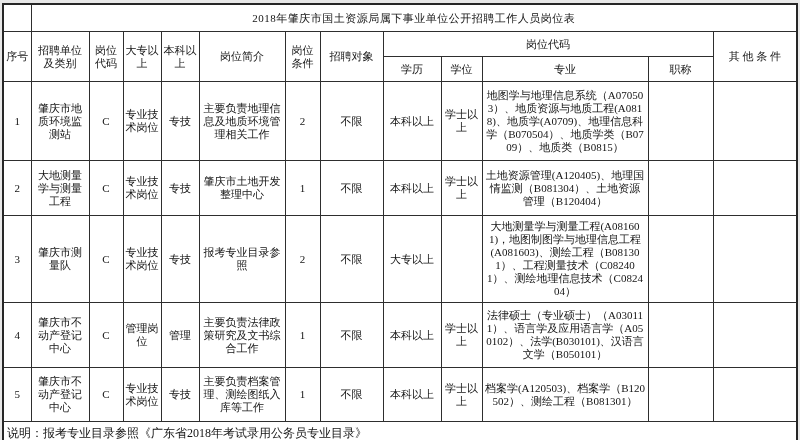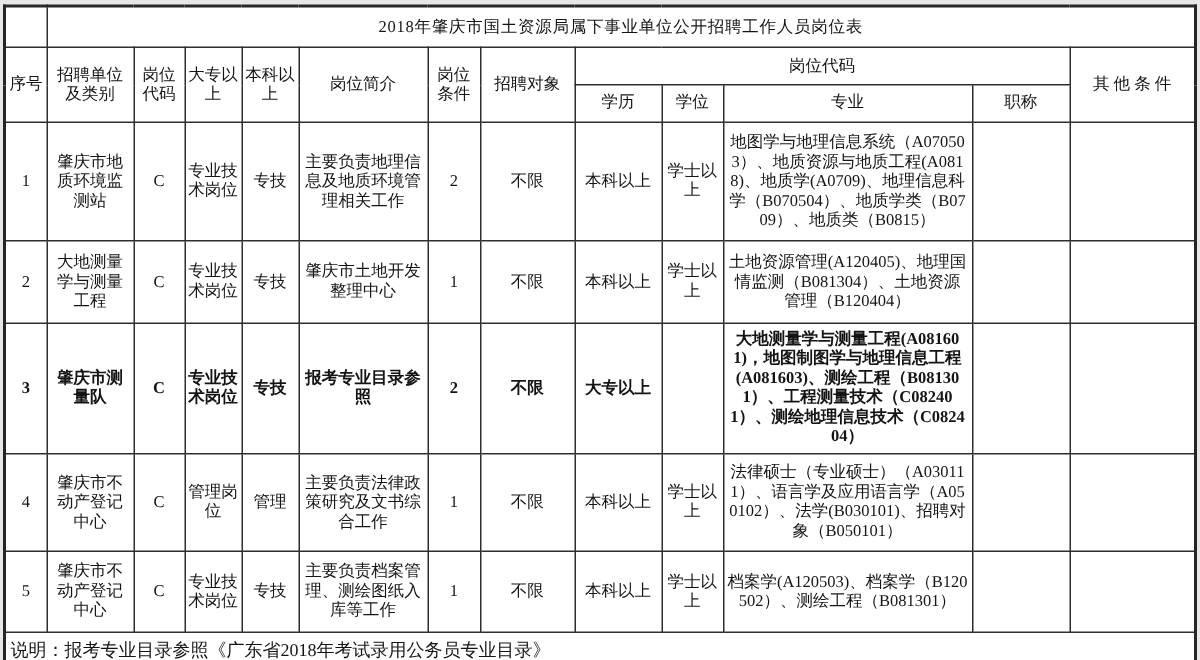--- a/index.html
+++ b/index.html
@@ -42,24 +42,24 @@
     font-weight: bold;
     letter-spacing: 0.5px;
     font-family: Liberation Serif, serif;
   }
   .head td {
     font-weight: bold;
     font-size: 12px;
     line-height: 14px;
   }
   tr.head-a td { height: 22px; }
-  tr.head-b td { height: 22px; font-family: Liberation Mono, monospace; }
+  tr.head-b td { height: 22px; }
   tr.r1 td { height: 76px; }
   tr.r2 td { height: 52px; }
-  tr.r3 td { height: 84px; font-weight: bold; }
+  tr.r3 td { height: 84px; }
   tr.r4 td { height: 62px; }
   tr.r5 td { height: 51px; }
   tr.note-row td {
     height: 21px;
     text-align: left;
     font-size: 12px;
     padding-left: 3px;
   }
   td.cell-unit, td.cell-name, td.cell-intro {
     text-align: left;
@@ -166,21 +166,21 @@
       <td>4</td>
       <td class="cell-unit">肇庆市不动产登记中心</td>
       <td>C</td>
       <td class="cell-name">管理岗位</td>
       <td>管理</td>
       <td class="cell-intro">主要负责法律政策研究及文书综合工作</td>
       <td>1</td>
       <td>不限</td>
       <td>本科以上</td>
       <td>学士以上</td>
-      <td class="cell-major">法律硕士（专业硕士）（A030111）、语言学及应用语言学（A050102）、法学(B030101)、招聘对象（B050101）</td>
+      <td class="cell-major">法律硕士（专业硕士）（A030111）、语言学及应用语言学（A050102）、法学(B030101)、汉语言文学（B050101）</td>
       <td></td>
       <td></td>
     </tr>
 
     <tr class="r5">
       <td>5</td>
       <td class="cell-unit">肇庆市不动产登记中心</td>
       <td>C</td>
       <td class="cell-name">专业技术岗位</td>
       <td>专技</td>

